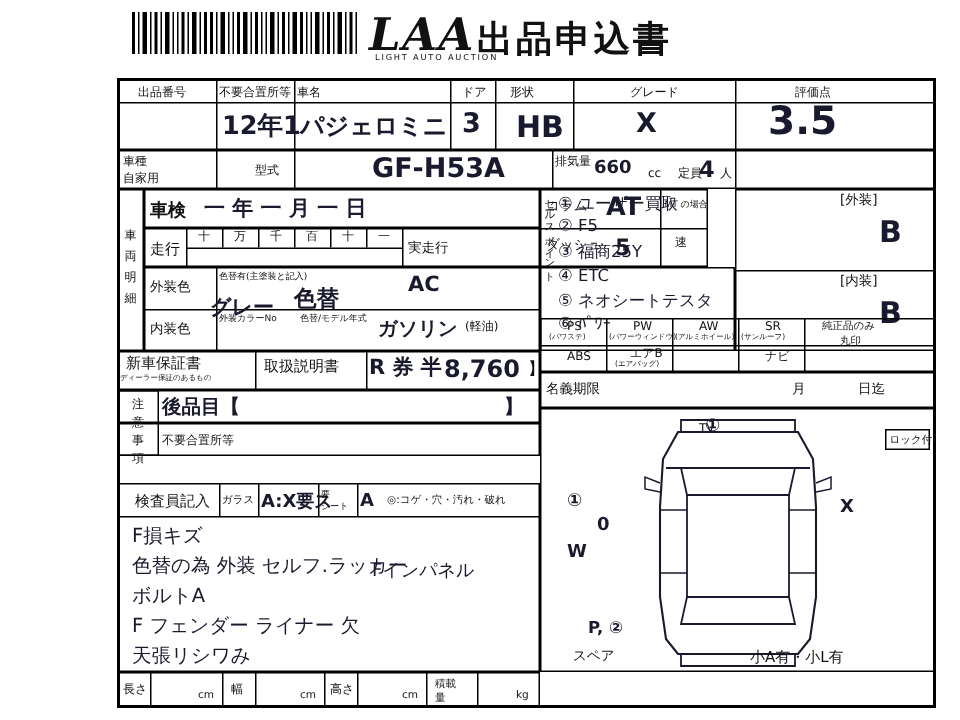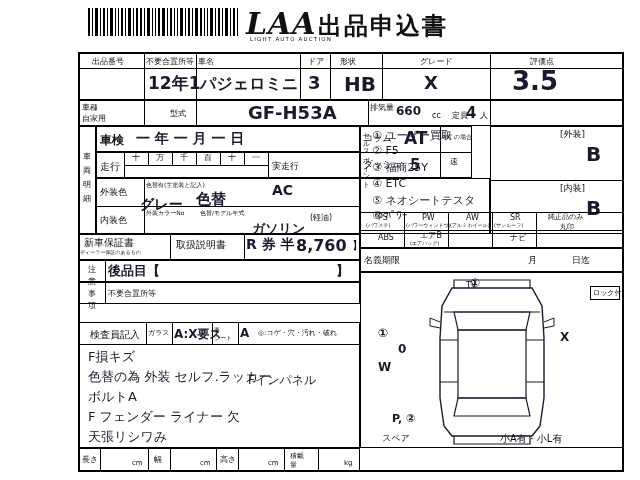--- a/index.html
+++ b/index.html
@@ -159,21 +159,21 @@
   <div class="hline" style="left:96px;top:206px;width:264px;"></div>
   <div class="vline" style="left:144px;top:178px;height:56px;"></div>
   <div class="lbl" style="left:100px;top:188px;font-size:9px;">外装色</div>
   <div class="lbl" style="left:100px;top:216px;font-size:9px;">内装色</div>
   <div class="hw b" style="left:100px;top:196px;font-size:14px;margin-left:40px;">グレー</div>
   <div class="lbl" style="left:146px;top:210px;font-size:6px;">外装カラーNo</div>
   <div class="lbl" style="left:146px;top:182px;font-size:6px;">色替有(主塗装と記入)</div>
   <div class="hw b" style="left:196px;top:190px;font-size:15px;">色替</div>
   <div class="lbl" style="left:200px;top:210px;font-size:6px;">色替/モデル年式</div>
   <div class="hw b" style="left:272px;top:182px;font-size:14px;">AC</div>
-  <div class="hw b" style="left:252px;top:220px;font-size:13px;">ガソリン</div>
+  <div class="hw b" style="left:252px;top:210px;font-size:13px;">ガソリン</div>
   <div class="lbl" style="left:310px;top:214px;font-size:8px;">(軽油)</div>
 
   <div class="bx" style="left:360px;top:178px;width:130px;height:56px;"></div>
   <div class="lbl vert" style="left:362px;top:128px;font-size:7px;">セールスポイント</div>
 
   <div class="hw" style="left:372px;top:128px;font-size:11px;">
     <span>①</span>
     <span>ユーザー買取</span>
   </div>
   <div class="hw" style="left:372px;top:144px;font-size:11px;">

